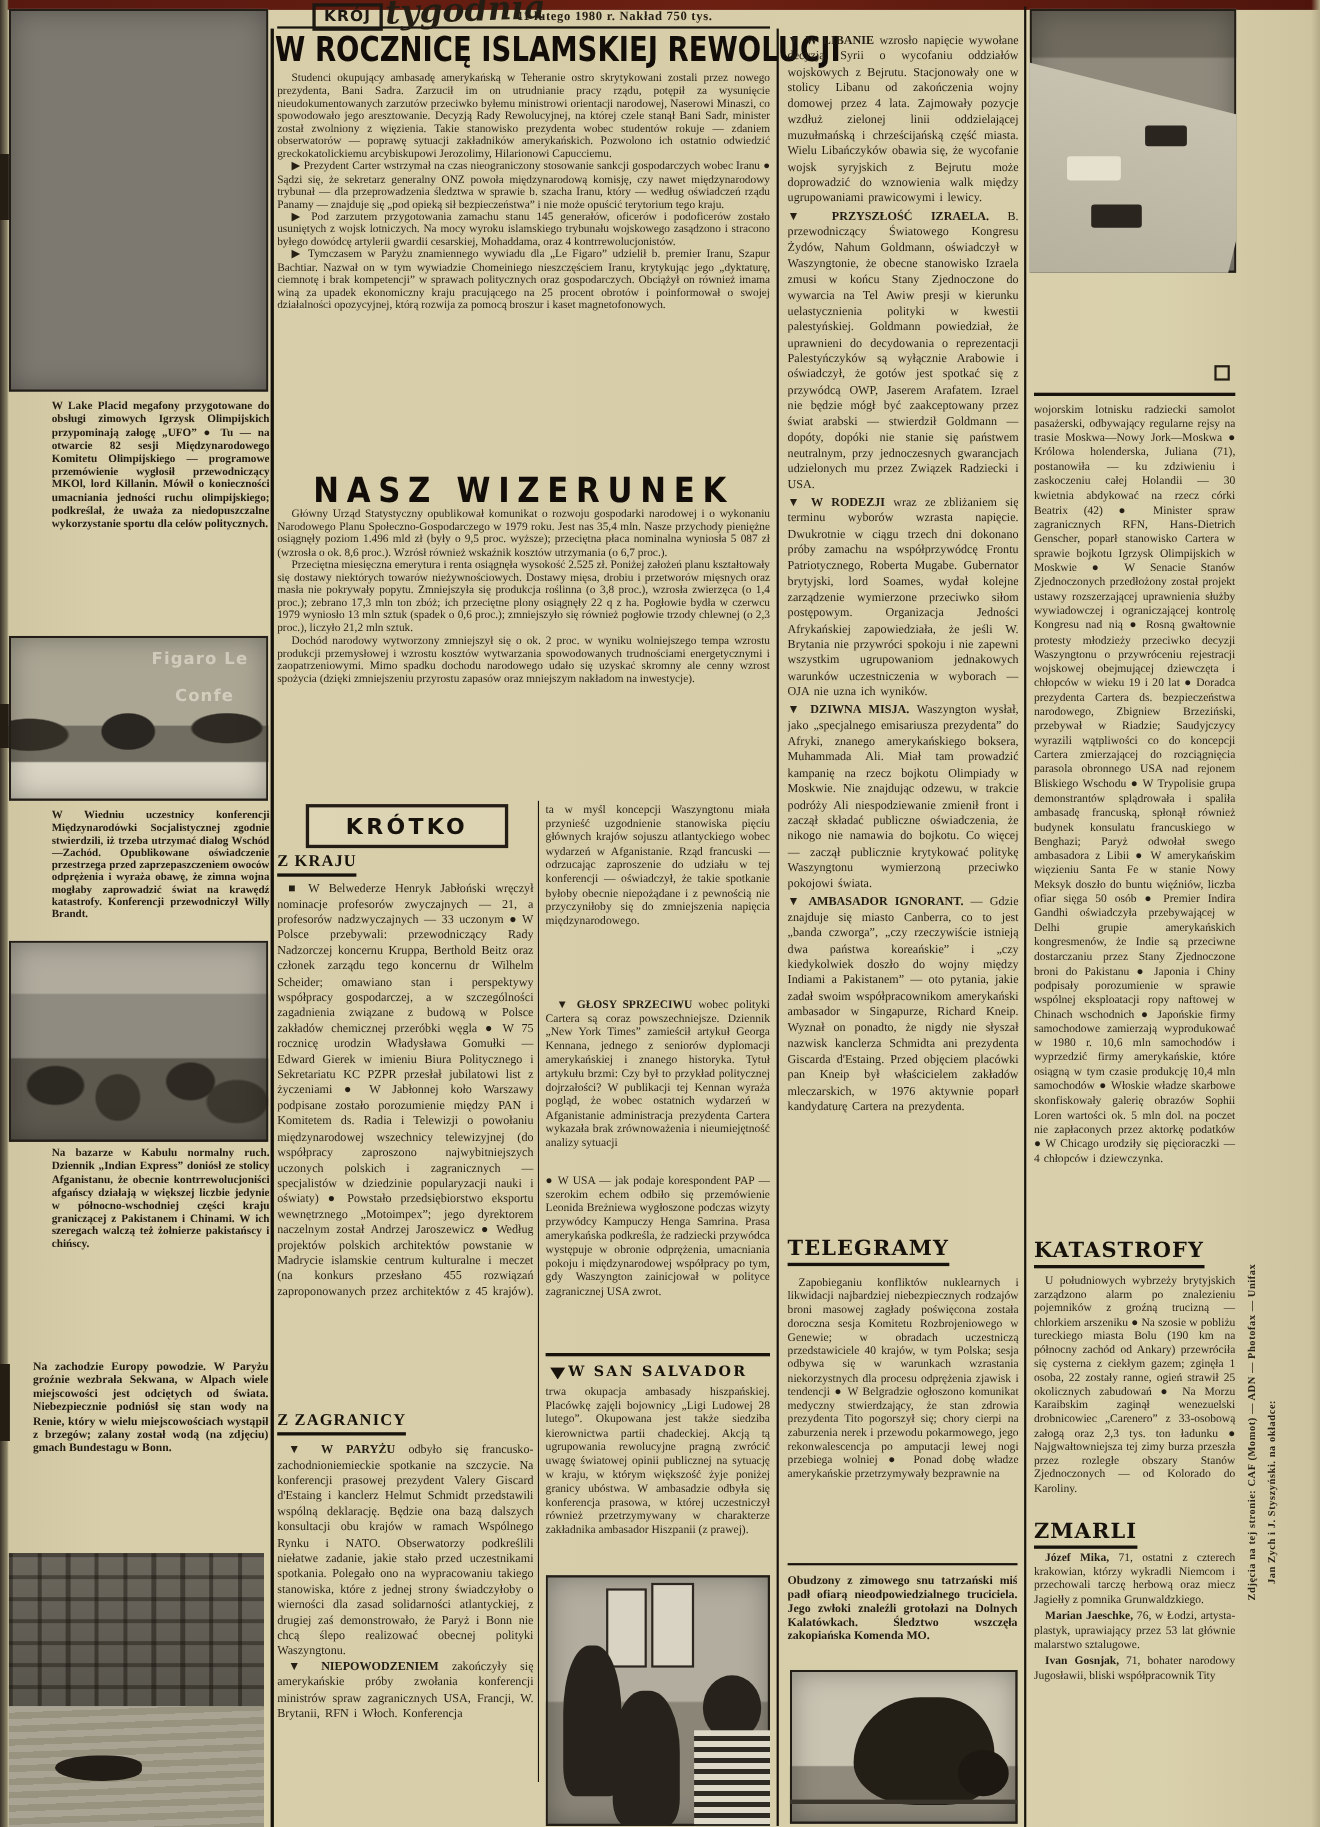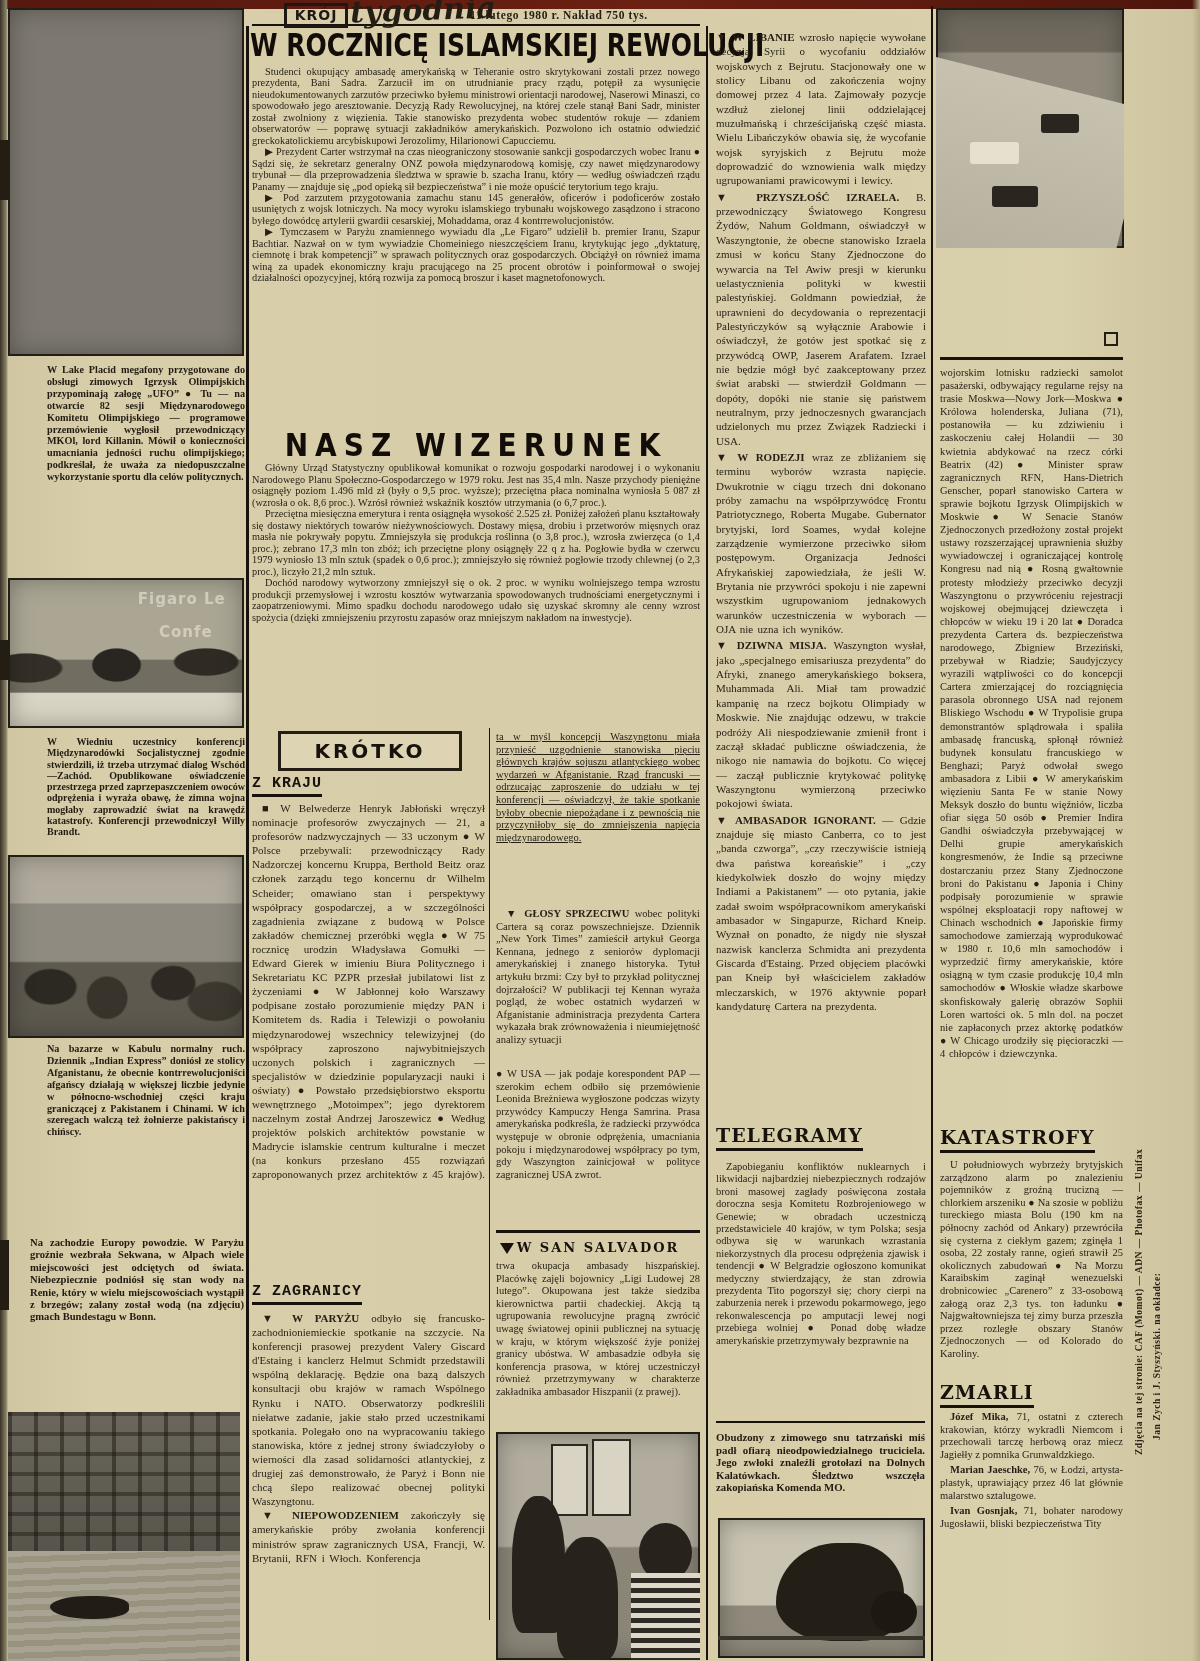--- a/index.html
+++ b/index.html
@@ -26,21 +26,21 @@
   .wiz-head{left:252px;top:427px;width:448px;text-align:center;font-family:"DejaVu Sans",sans-serif;
             font-weight:bold;font-size:28px;letter-spacing:7px;color:#120d08;transform:scaleY(1.12);transform-origin:top center;white-space:nowrap;}
   
   .jtxt{text-align:justify;overflow:hidden;}
   .jtxt p{margin:0;text-indent:13px;}
   .article{left:252px;top:66px;width:448px;height:358px;font-size:10.3px;line-height:11.45px;}
   .wizbody{left:252px;top:462px;width:448px;height:264px;font-size:10.3px;line-height:11.5px;}
   .krotko-box{left:278px;top:731px;width:178px;height:34px;border:3px solid #241d15;
               font-family:"DejaVu Sans",sans-serif;font-weight:bold;font-size:20px;letter-spacing:3px;
               text-align:center;line-height:34px;color:#17120c;background:rgba(228,220,190,.45);}
-  .sec-h{font-family:Liberation Mono, monospace;font-weight:bold;font-size:15px;letter-spacing:1px;
+  .sec-h{font-family:Liberation Serif, serif;font-weight:bold;font-size:15px;letter-spacing:1px;
          border-bottom:3px solid #17120c;padding-bottom:2px;color:#17120c;white-space:nowrap;}
   .sec-h-big{font-family:"DejaVu Serif",serif;font-weight:bold;font-size:19px;letter-spacing:1px;
              border-bottom:3px solid #17120c;padding-bottom:2px;color:#17120c;white-space:nowrap;}
   .zk-text{left:252px;top:801px;width:233px;height:478px;font-size:11px;line-height:14.1px;word-spacing:2px;}
   .zz-text{left:252px;top:1311px;width:233px;height:308px;font-size:11px;line-height:14.1px;word-spacing:2px;}
   .c2blk{width:204px;font-size:10.5px;line-height:12.6px;}
   .c3items{left:716px;top:30px;width:210px;height:1092px;font-size:11px;line-height:14.35px;word-spacing:1.5px;}
   .c3items p{margin:0 0 2px 0;text-indent:0;}
   .tele-text{left:716px;top:1161px;width:210px;height:254px;font-size:10.5px;line-height:12.4px;}
   .news-text{left:940px;top:366px;width:183px;height:758px;font-size:10.5px;line-height:13.1px;word-spacing:1px;}
@@ -157,21 +157,21 @@
   <div class="abs jtxt zk-text">
     <p style="text-indent:10px;">■ W Belwederze Henryk Jabłoński wręczył nominacje profesorów zwyczajnych — 21, a profesorów nadzwyczajnych — 33 uczonym ● W Polsce przebywali: przewodniczący Rady Nadzorczej koncernu Kruppa, Berthold Beitz oraz członek zarządu tego koncernu dr Wilhelm Scheider; omawiano stan i perspektywy współpracy gospodarczej, a w szczególności zagadnienia związane z budową w Polsce zakładów chemicznej przeróbki węgla ● W 75 rocznicę urodzin Władysława Gomułki — Edward Gierek w imieniu Biura Politycznego i Sekretariatu KC PZPR przesłał jubilatowi list z życzeniami ● W Jabłonnej koło Warszawy podpisane zostało porozumienie między PAN i Komitetem ds. Radia i Telewizji o powołaniu międzynarodowej wszechnicy telewizyjnej (do współpracy zaproszono najwybitniejszych uczonych polskich i zagranicznych — specjalistów w dziedzinie popularyzacji nauki i oświaty) ● Powstało przedsiębiorstwo eksportu wewnętrznego „Motoimpex”; jego dyrektorem naczelnym został Andrzej Jaroszewicz ● Według projektów polskich architektów powstanie w Madrycie islamskie centrum kulturalne i meczet (na konkurs przesłano 455 rozwiązań zaproponowanych przez architektów z 45 krajów).</p>
   </div>
   <div class="abs sec-h" style="left:252px;top:1283px;">Z ZAGRANICY</div>
   <div class="abs jtxt zz-text">
     <p style="text-indent:10px;"><b class="lead">▼ W PARYŻU</b> <span>odbyło się francusko-zachodnioniemieckie spotkanie na szczycie. Na konferencji prasowej prezydent Valery Giscard d'Estaing i kanclerz Helmut Schmidt przedstawili wspólną deklarację. Będzie ona bazą dalszych konsultacji obu krajów w ramach Wspólnego Rynku i NATO. Obserwatorzy podkreślili niełatwe zadanie, jakie stało przed uczestnikami spotkania. Polegało ono na wypracowaniu takiego stanowiska, które z jednej strony świadczyłoby o wierności dla zasad solidarności atlantyckiej, z drugiej zaś demonstrowało, że Paryż i Bonn nie chcą ślepo realizować obecnej polityki Waszyngtonu.</span></p>
     <p style="text-indent:10px;"><b class="lead">▼ NIEPOWODZENIEM</b> <span>zakończyły się amerykańskie próby zwołania konferencji ministrów spraw zagranicznych USA, Francji, W. Brytanii, RFN i Włoch. Konferencja</span></p>
   </div>
 
   <div class="abs jtxt c2blk" style="left:496px;top:731px;height:152px;">
-    <p style="text-indent:0;text-decoration:underline;">ta w myśl koncepcji Waszyngtonu miała przynieść uzgodnienie stanowiska pięciu głównych krajów sojuszu atlantyckiego wobec wydarzeń w Afganistanie. Rząd francuski — odrzucając zaproszenie do udziału w tej konferencji — oświadczył, że takie spotkanie byłoby obecnie niepożądane i z pewnością nie przyczyniłoby się do zmniejszenia napięcia międzynarodowego.</p>
+    <p style="text-indent:0;">ta w myśl koncepcji Waszyngtonu miała przynieść uzgodnienie stanowiska pięciu głównych krajów sojuszu atlantyckiego wobec wydarzeń w Afganistanie. Rząd francuski — odrzucając zaproszenie do udziału w tej konferencji — oświadczył, że takie spotkanie byłoby obecnie niepożądane i z pewnością nie przyczyniłoby się do zmniejszenia napięcia międzynarodowego.</p>
   </div>
   <div class="abs jtxt c2blk" style="left:496px;top:908px;height:182px;">
     <p style="text-indent:10px;"><b class="lead">▼ GŁOSY SPRZECIWU</b> <span>wobec polityki Cartera są coraz powszechniejsze. Dziennik „New York Times” zamieścił artykuł Georga Kennana, jednego z seniorów dyplomacji amerykańskiej i znanego historyka. Tytuł artykułu brzmi: Czy był to przykład politycznej dojrzałości? W publikacji tej Kennan wyraża pogląd, że wobec ostatnich wydarzeń w Afganistanie administracja prezydenta Cartera wykazała brak zrównoważenia i nieumiejętność analizy sytuacji</span></p>
   </div>
   <div class="abs jtxt c2blk" style="left:496px;top:1068px;height:158px;">
     <p style="text-indent:0;">● W USA — jak podaje korespondent PAP — szerokim echem odbiło się przemówienie Leonida Breżniewa wygłoszone podczas wizyty przywódcy Kampuczy Henga Samrina. Prasa amerykańska podkreśla, że radziecki przywódca występuje w obronie odprężenia, umacniania pokoju i międzynarodowej współpracy po tym, gdy Waszyngton zainicjował w polityce zagranicznej USA zwrot.</p>
   </div>
   <div class="abs hrule" style="left:496px;top:1230px;width:204px;height:3px;"></div>
   <div class="ssal-wedge abs"></div>
   <div class="abs ssal-title">W SAN SALVADOR</div>
@@ -217,22 +217,22 @@
   <div class="abs jtxt news-text">
     <p style="text-indent:0;">wojorskim lotnisku radziecki samolot pasażerski, odbywający regularne rejsy na trasie Moskwa—Nowy Jork—Moskwa ● Królowa holenderska, Juliana (71), postanowiła — ku zdziwieniu i zaskoczeniu całej Holandii — 30 kwietnia abdykować na rzecz córki Beatrix (42) ● Minister spraw zagranicznych RFN, Hans-Dietrich Genscher, poparł stanowisko Cartera w sprawie bojkotu Igrzysk Olimpijskich w Moskwie ● W Senacie Stanów Zjednoczonych przedłożony został projekt ustawy rozszerzającej uprawnienia służby wywiadowczej i ograniczającej kontrolę Kongresu nad nią ● Rosną gwałtownie protesty młodzieży przeciwko decyzji Waszyngtonu o przywróceniu rejestracji wojskowej obejmującej dziewczęta i chłopców w wieku 19 i 20 lat ● Doradca prezydenta Cartera ds. bezpieczeństwa narodowego, Zbigniew Brzeziński, przebywał w Riadzie; Saudyjczycy wyrazili wątpliwości co do koncepcji Cartera zmierzającej do rozciągnięcia parasola obronnego USA nad rejonem Bliskiego Wschodu ● W Trypolisie grupa demonstrantów splądrowała i spaliła ambasadę francuską, spłonął również budynek konsulatu francuskiego w Benghazi; Paryż odwołał swego ambasadora z Libii ● W amerykańskim więzieniu Santa Fe w stanie Nowy Meksyk doszło do buntu więźniów, liczba ofiar sięga 50 osób ● Premier Indira Gandhi oświadczyła przebywającej w Delhi grupie amerykańskich kongresmenów, że Indie są przeciwne dostarczaniu przez Stany Zjednoczone broni do Pakistanu ● Japonia i Chiny podpisały porozumienie w sprawie wspólnej eksploatacji ropy naftowej w Chinach wschodnich ● Japońskie firmy samochodowe zamierzają wyprodukować w 1980 r. 10,6 mln samochodów i wyprzedzić firmy amerykańskie, które osiągną w tym czasie produkcję 10,4 mln samochodów ● Włoskie władze skarbowe skonfiskowały galerię obrazów Sophii Loren wartości ok. 5 mln dol. na poczet nie zapłaconych przez aktorkę podatków ● W Chicago urodziły się pięcioraczki — 4 chłopców i dziewczynka.</p>
   </div>
   <div class="abs sec-h-big" style="left:940px;top:1126px;">KATASTROFY</div>
   <div class="abs jtxt kat-text">
     <p style="text-indent:10px;">U południowych wybrzeży brytyjskich zarządzono alarm po znalezieniu pojemników z groźną trucizną — chlorkiem arszeniku ● Na szosie w pobliżu tureckiego miasta Bolu (190 km na północny zachód od Ankary) przewróciła się cysterna z ciekłym gazem; zginęła 1 osoba, 22 zostały ranne, ogień strawił 25 okolicznych zabudowań ● Na Morzu Karaibskim zaginął wenezuelski drobnicowiec „Carenero” z 33-osobową załogą oraz 2,3 tys. ton ładunku ● Najgwałtowniejsza tej zimy burza przeszła przez rozległe obszary Stanów Zjednoczonych — od Kolorado do Karoliny.</p>
   </div>
   <div class="abs sec-h-big" style="left:940px;top:1381px;">ZMARLI</div>
   <div class="abs jtxt zm-text">
     <p><b class="lead">Józef Mika,</b> <span>71, ostatni z czterech krakowian, którzy wykradli Niemcom i przechowali tarczę herbową oraz miecz Jagiełły z pomnika Grunwaldzkiego.</span></p>
-    <p><b class="lead">Marian Jaeschke,</b> <span>76, w Łodzi, artysta-plastyk, uprawiający przez 46 lat głównie malarstwo sztalugowe.</span></p>
-    <p><b class="lead">Ivan Gosnjak,</b> <span>71, bohater narodowy Jugosławii, bliski bezpieczeństwa Tity</span></p>
+    <p><b class="lead">Marian Jaeschke,</b> <span>76, w Łodzi, artysta-plastyk, uprawiający przez 53 lat głównie malarstwo sztalugowe.</span></p>
+    <p><b class="lead">Ivan Gosnjak,</b> <span>71, bohater narodowy Jugosławii, bliski współpracownik Tity</span></p>
   </div>
 
   <div class="photo ph-lake"></div>
   <div class="abs caption" style="left:47px;top:364px;width:198px;height:192px;">W Lake Placid megafony przygotowane do obsługi zimowych Igrzysk Olimpijskich przypominają załogę „UFO” ● Tu — na otwarcie 82 sesji Międzynarodowego Komitetu Olimpijskiego — programowe przemówienie wygłosił przewodniczący MKOl, lord Killanin. Mówił o konieczności umacniania jedności ruchu olimpijskiego; podkreślał, że uważa za niedopuszczalne wykorzystanie sportu dla celów politycznych.</div>
 
   <div class="photo ph-brandt">
     <div class="overlay-txt" style="left:55%;top:8%;font-size:15px;">Figaro Le</div>
     <div class="overlay-txt" style="left:64%;top:30%;font-size:15px;">Confe</div>
   </div>
   <div class="abs caption" style="left:47px;top:736px;width:198px;height:112px;font-size:10px;line-height:11.3px;">W Wiedniu uczestnicy konferencji Międzynarodówki Socjalistycznej zgodnie stwierdzili, iż trzeba utrzymać dialog Wschód—Zachód. Opublikowane oświadczenie przestrzega przed zaprzepaszczeniem owoców odprężenia i wyraża obawę, że zimna wojna mogłaby zaprowadzić świat na krawędź katastrofy. Konferencji przewodniczył Willy Brandt.</div>

